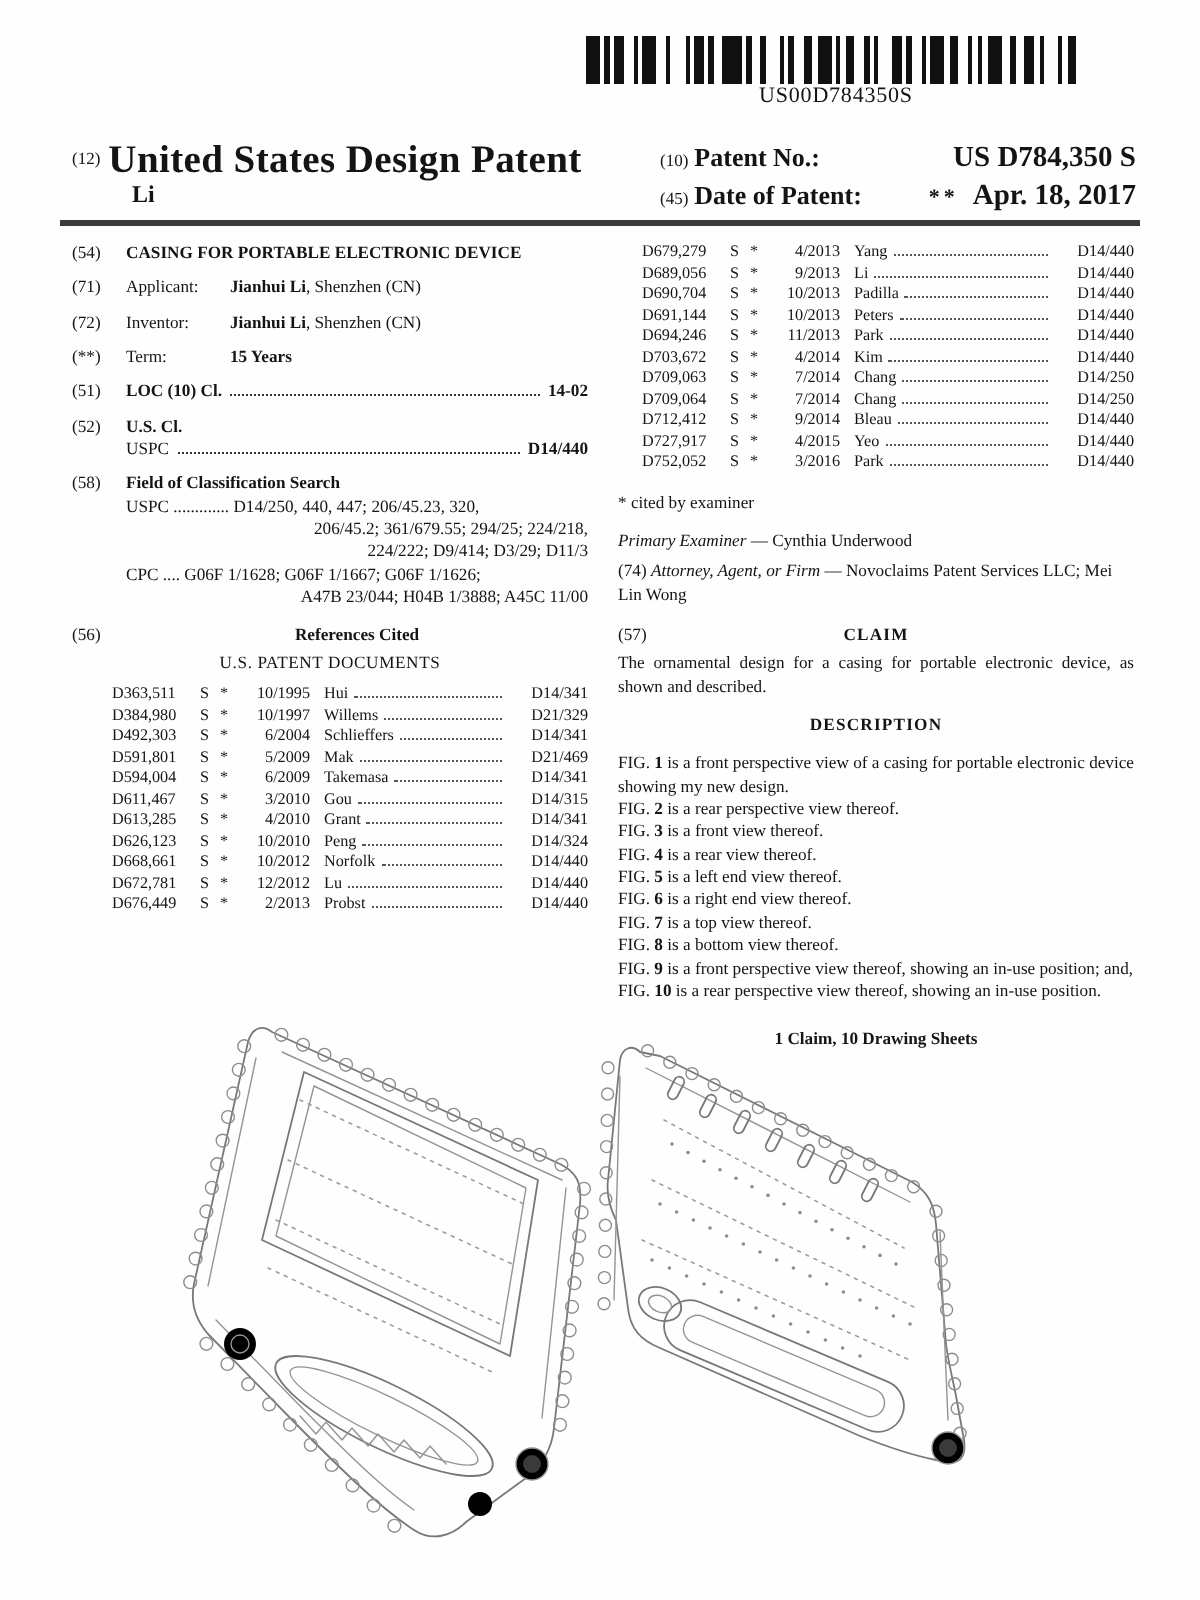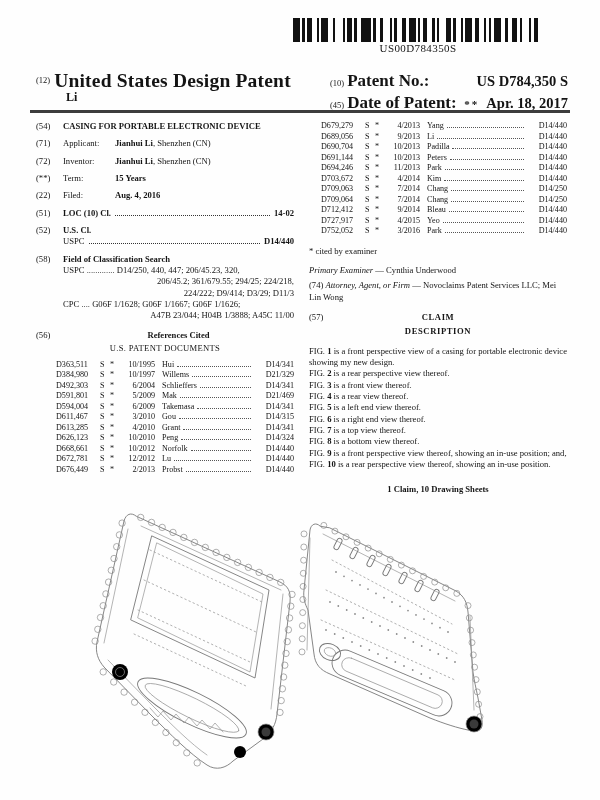--- a/index.html
+++ b/index.html
@@ -15,21 +15,21 @@
   .barcode-label{font-size:11px;margin-top:0px;letter-spacing:0.4px;}
 
   
   .header{position:absolute;top:70px;left:36px;right:32px;height:40px;}
   .tag{font-size:8.5px;vertical-align:4px;}
   .h-titlerow .h-title{font-size:19.5px;font-weight:bold;letter-spacing:0.2px;}
   .h-surname{font-weight:bold;font-size:12px;margin:-2px 0 0 30px;}
   .h-right{position:absolute;right:0;top:1px;width:238px;}
   .h-row{display:flex;align-items:baseline;margin-bottom:2px;}
   .h-row .tag{margin-right:3px;}
-  .h-lab{font-weight:bold;font-size:17px;flex:1;white-space:nowrap;}
+  .h-lab{font-weight:bold;font-size:13px;flex:1;white-space:nowrap;}
   .h-val{font-weight:bold;font-size:14.5px;text-align:right;white-space:nowrap;}
   .stars{font-style:normal;font-size:11px;letter-spacing:2px;margin-right:7px;}
 
   .rule{position:absolute;top:110px;left:30px;width:540px;height:2.5px;background:#3c3c3c;}
 
   
   .columns{position:absolute;top:121px;left:36px;width:531px;display:flex;gap:15px;
            font-size:8.6px;line-height:1.32;}
   .col{width:258px;}
   .field{display:flex;margin-bottom:6px;}
@@ -201,27 +201,20 @@
         </div>
       </div>
       <div class="field">
         <span class="fnum">(**)</span>
         <div class="fbody lv">
           <span class="lab">Term:</span>
           <span class="val bold">15 Years</span>
         </div>
       </div>
       <div class="field">
-        <span class="fnum">(22)</span>
-        <div class="fbody lv">
-          <span class="lab">Filed:</span>
-          <span class="val bold">Aug. 4, 2016</span>
-        </div>
-      </div>
-      <div class="field">
         <span class="fnum">(51)</span>
         <div class="fbody leaderrow">
           <b>LOC (10) Cl.</b>
           <span class="lead"></span>
           <b>14-02</b>
         </div>
       </div>
       <div class="field">
         <span class="fnum">(52)</span>
         <div class="fbody">
@@ -490,20 +483,21 @@
       <div class="attorney">
         <span>(74)</span>
         <i>Attorney, Agent, or Firm</i>
         <span>—</span>
         <span>Novoclaims Patent Services LLC; Mei Lin Wong</span>
       </div>
       <div class="claimrow">
         <span class="fnum57">(57)</span>
         <span class="claimhead">CLAIM</span>
       </div>
+      <div class="claimtext">The ornamental design for a casing for portable electronic device, as shown and described.</div>
       <div class="center bold descr">DESCRIPTION</div>
       <div class="figs">
   <div class="figline">
     <span>FIG.</span>
     <b>1</b>
     <span>is a front perspective view of a casing for portable electronic device showing my new design.</span>
   </div>
 
   <div class="figline">
     <span>FIG.</span>

